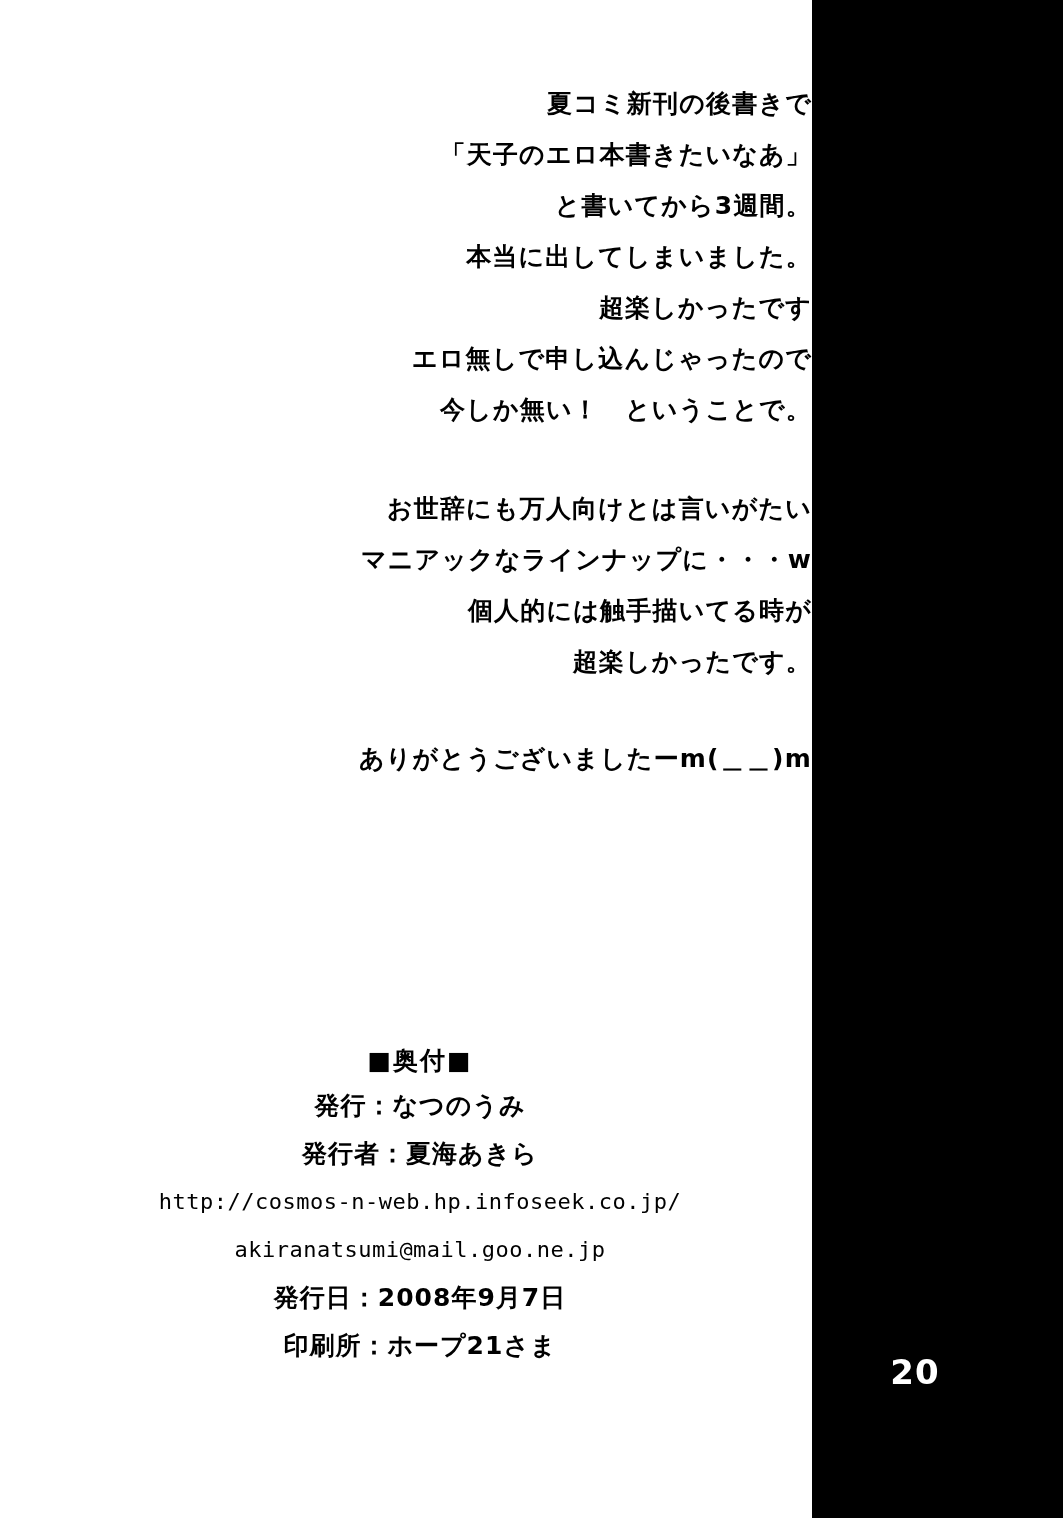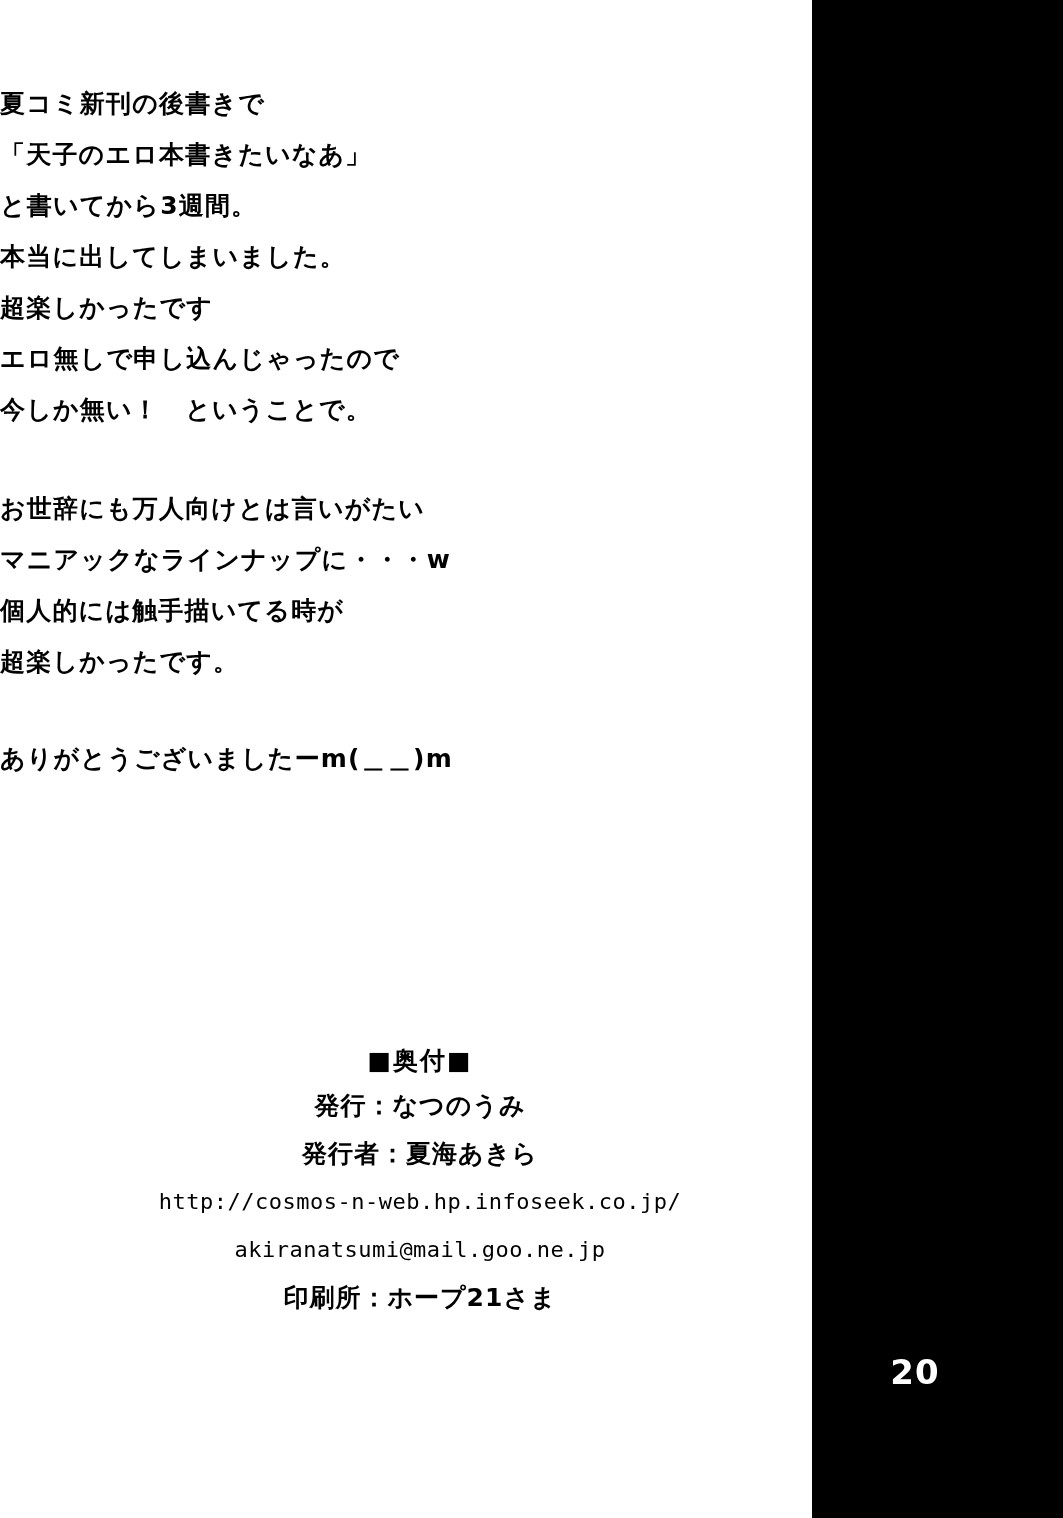--- a/index.html
+++ b/index.html
@@ -30,21 +30,21 @@
     top: 0;
     width: 251px;
     height: 1518px;
     background: #000000;
   }
   .afterword {
     position: absolute;
     left: 0;
     top: 78px;
     width: 812px;
-    text-align: left;
+    text-align: right;
     color: #000000;
     font-size: 25px;
     line-height: 51px;
     letter-spacing: 1.2px;
     font-weight: bold;
     font-family: "DejaVu Sans", sans-serif;
   }
   .afterword .para {
     margin: 0;
     padding: 0;
@@ -133,20 +133,21 @@
     </div>
 
   </div>
 
   <div class="colophon">
     <div class="colophon-heading">■奥付■</div>
     <div class="colophon-line">発行：なつのうみ</div>
     <div class="colophon-line">発行者：夏海あきら</div>
     <div class="colophon-line mono">http://cosmos-n-web.hp.infoseek.co.jp/</div>
     <div class="colophon-line mono">akiranatsumi@mail.goo.ne.jp</div>
+    <div class="colophon-line">発行日：2008年9月7日</div>
     <div class="colophon-line">印刷所：ホープ21さま</div>
   </div>
 
 </div>
 
 <div id="gutter"></div>
 
 <div class="page-number">20</div>
 
 </body></html>

